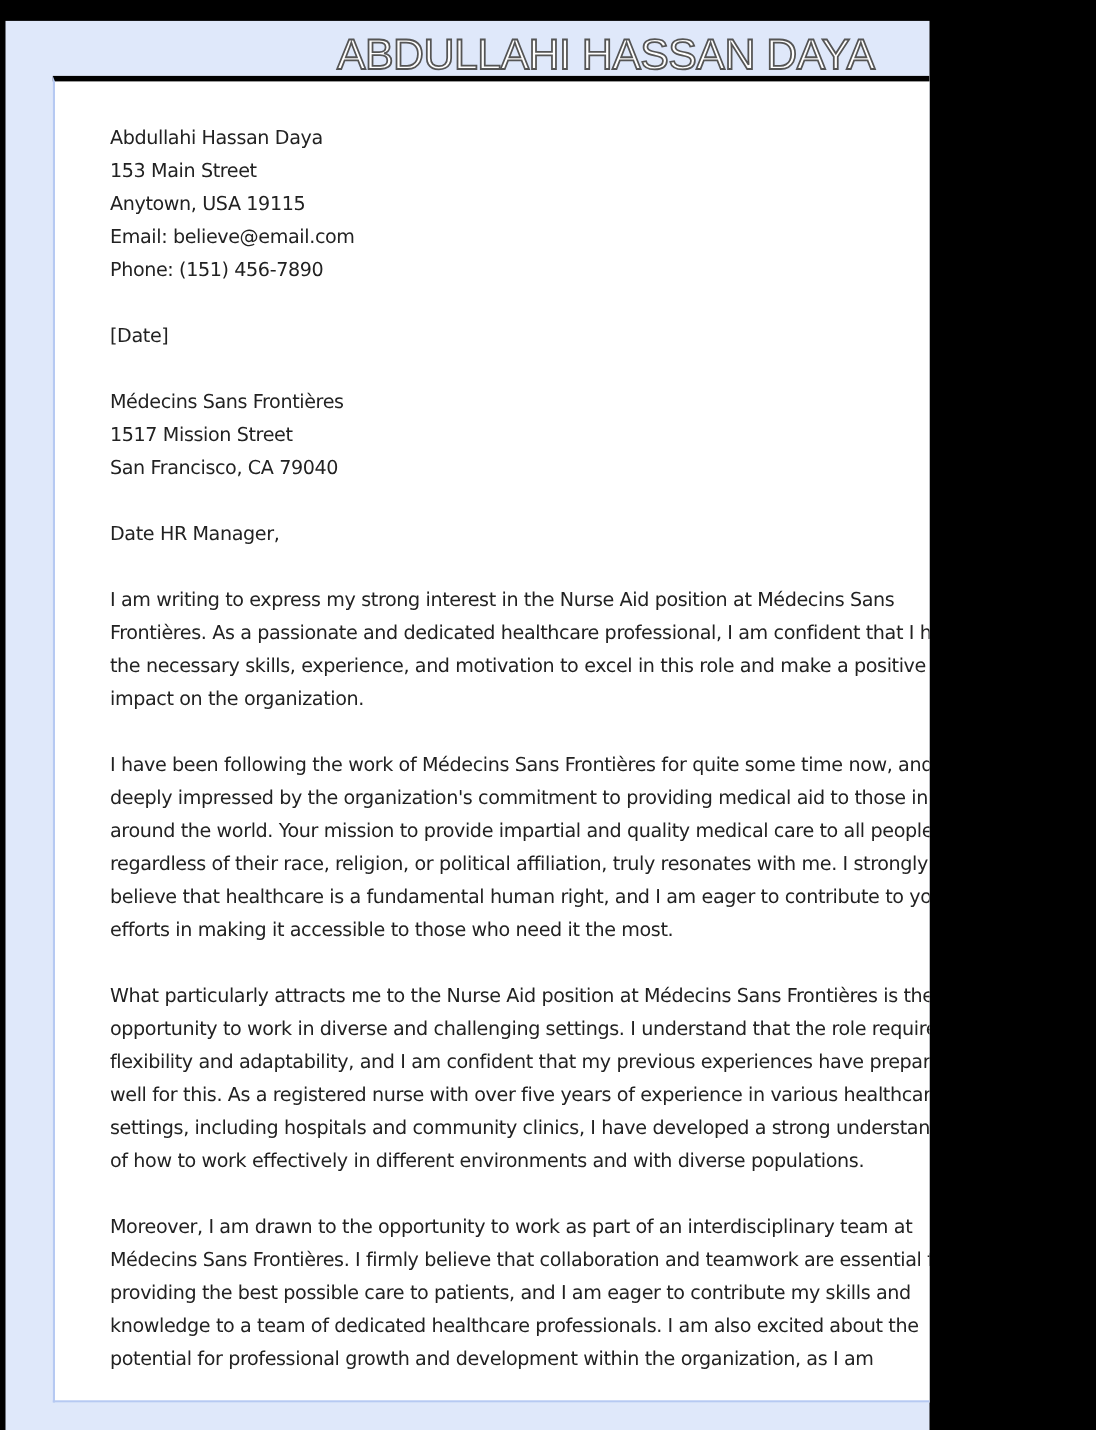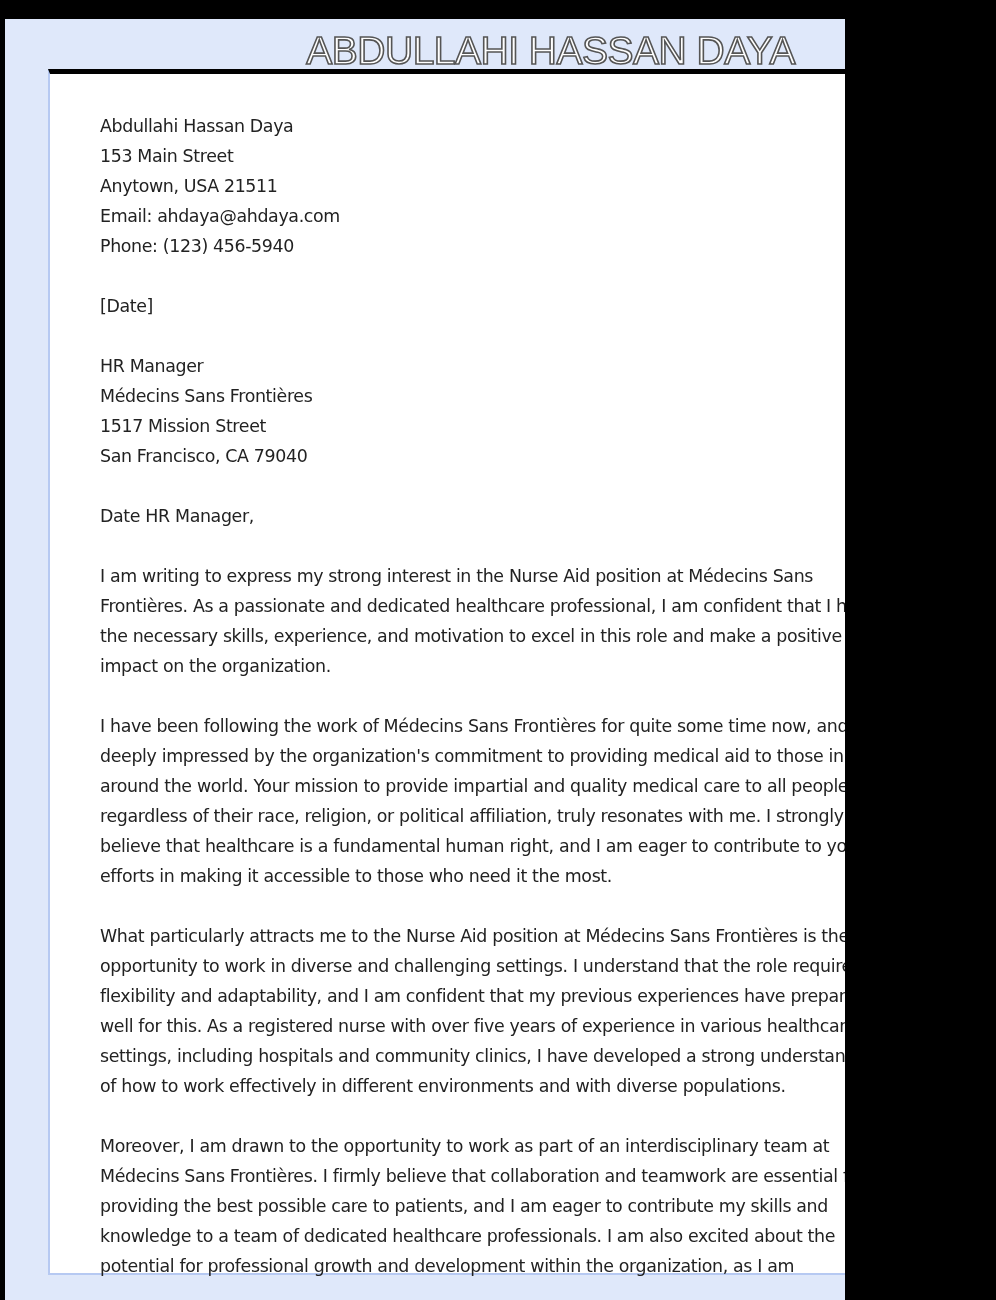--- a/index.html
+++ b/index.html
@@ -50,29 +50,28 @@
 
 <div class="frame">
   <div class="title">ABDULLAHI HASSAN DAYA</div>
 
   <div class="card"></div>
 
   <div class="content">
     <p>
       <span class="line">Abdullahi Hassan Daya</span>
       <span class="line">153 Main Street</span>
-      <span class="line">Anytown, USA 21511</span>
-      <span class="line">Email: ahdaya@ahdaya.com</span>
-      <span class="line">Phone: (123) 456-5940</span>
+      <span class="line">Anytown, USA 19115</span>
+      <span class="line">Email: believe@email.com</span>
+      <span class="line">Phone: (151) 456-7890</span>
     </p>
     <p>
       <span class="line">[Date]</span>
     </p>
     <p>
-      <span class="line">HR Manager</span>
       <span class="line">Médecins Sans Frontières</span>
       <span class="line">1517 Mission Street</span>
       <span class="line">San Francisco, CA 79040</span>
     </p>
     <p>Date HR Manager,</p>
     <p>I am writing to express my strong interest in the Nurse Aid position at Médecins Sans Frontières. As a passionate and dedicated healthcare professional, I am confident that I have the necessary skills, experience, and motivation to excel in this role and make a positive impact on the organization.</p>
     <p>I have been following the work of Médecins Sans Frontières for quite some time now, and I am deeply impressed by the organization's commitment to providing medical aid to those in need around the world. Your mission to provide impartial and quality medical care to all people, regardless of their race, religion, or political affiliation, truly resonates with me. I strongly believe that healthcare is a fundamental human right, and I am eager to contribute to your efforts in making it accessible to those who need it the most.</p>
     <p>What particularly attracts me to the Nurse Aid position at Médecins Sans Frontières is the opportunity to work in diverse and challenging settings. I understand that the role requires flexibility and adaptability, and I am confident that my previous experiences have prepared me well for this. As a registered nurse with over five years of experience in various healthcare settings, including hospitals and community clinics, I have developed a strong understanding of how to work effectively in different environments and with diverse populations.</p>
     <p>Moreover, I am drawn to the opportunity to work as part of an interdisciplinary team at Médecins Sans Frontières. I firmly believe that collaboration and teamwork are essential for providing the best possible care to patients, and I am eager to contribute my skills and knowledge to a team of dedicated healthcare professionals. I am also excited about the potential for professional growth and development within the organization, as I am</p>
   </div>

